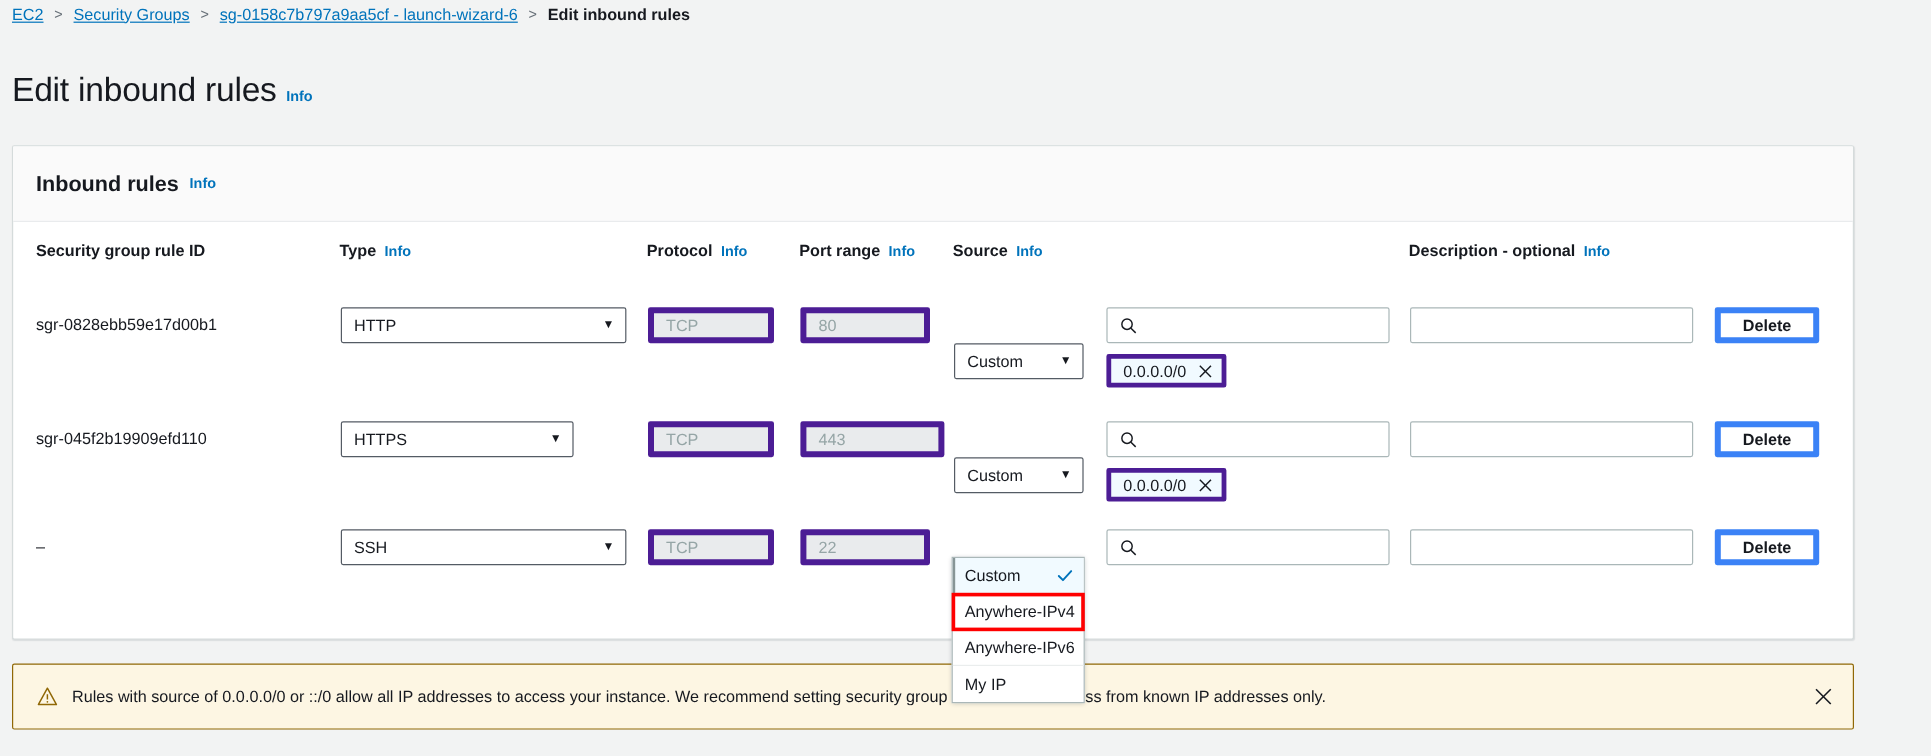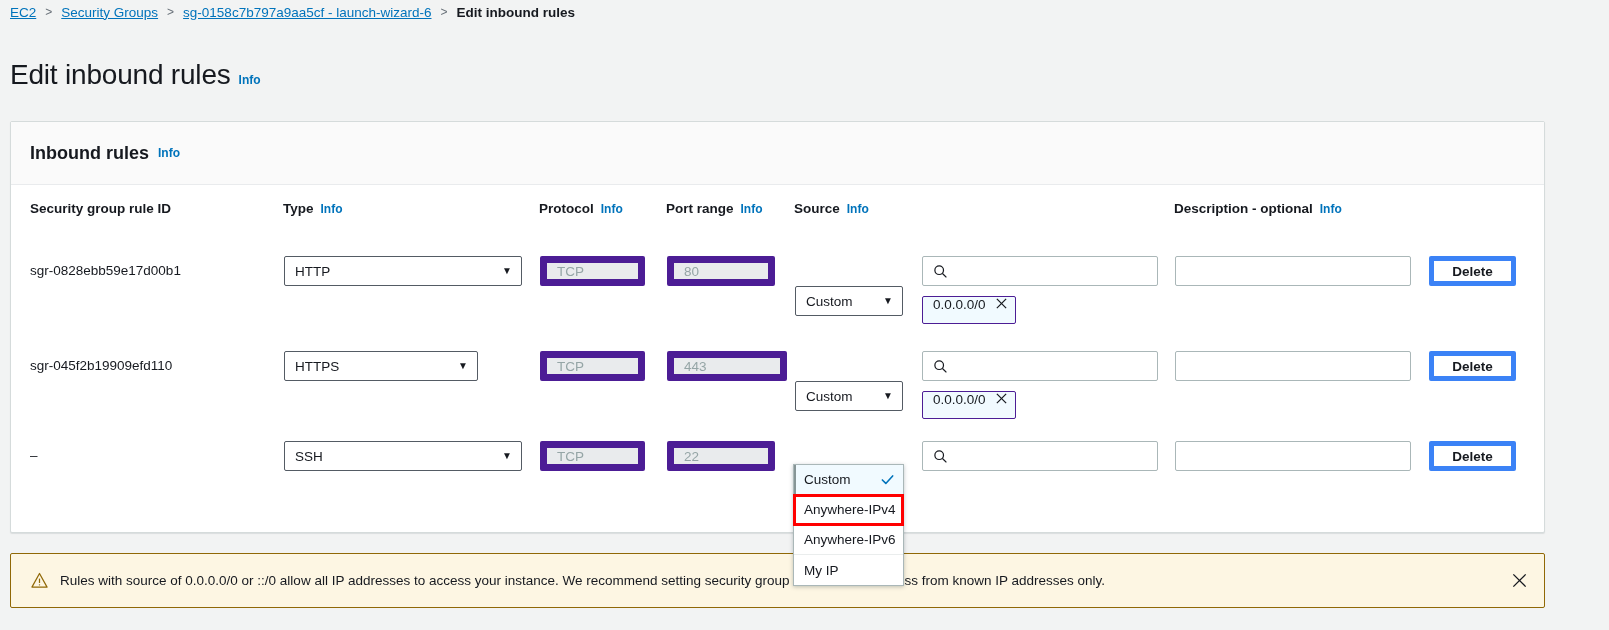--- a/index.html
+++ b/index.html
@@ -143,21 +143,21 @@
     right: 9px; top: 50%;
     transform: translateY(-50%);
     font-size: 10px;
     color: #16191f;
     line-height: 1;
   }
 
   .field-disabled {
     height: 30px;
     background: #e9ebed;
-    border: 7px solid #4c1d95;
+    border: 5px solid #4c1d95;
     border-radius: 2px;
     display: flex; align-items: center;
     padding: 0 10px;
     font-size: 13.5px;
     color: #95a5a6;
     white-space: nowrap;
   }
 
   .input-box {
     height: 30px;
@@ -170,23 +170,24 @@
     color: #16191f;
   }
   .search-ic {
     width: 15px; height: 15px;
     flex: 0 0 auto;
     display: block;
   }
 
   .token {
     display: inline-flex;
+    align-items: center;
     height: 28px;
     background: #f1faff;
-    border: 1px solid #4c1d95;
+    border: 4px solid #4c1d95;
     border-radius: 2px;
     padding: 0 7px 0 10px;
     font-size: 13.5px;
     color: #16191f;
     white-space: nowrap;
   }
   .token-x {
     margin-left: 9px;
     width: 13px; height: 13px;
     display: block;

